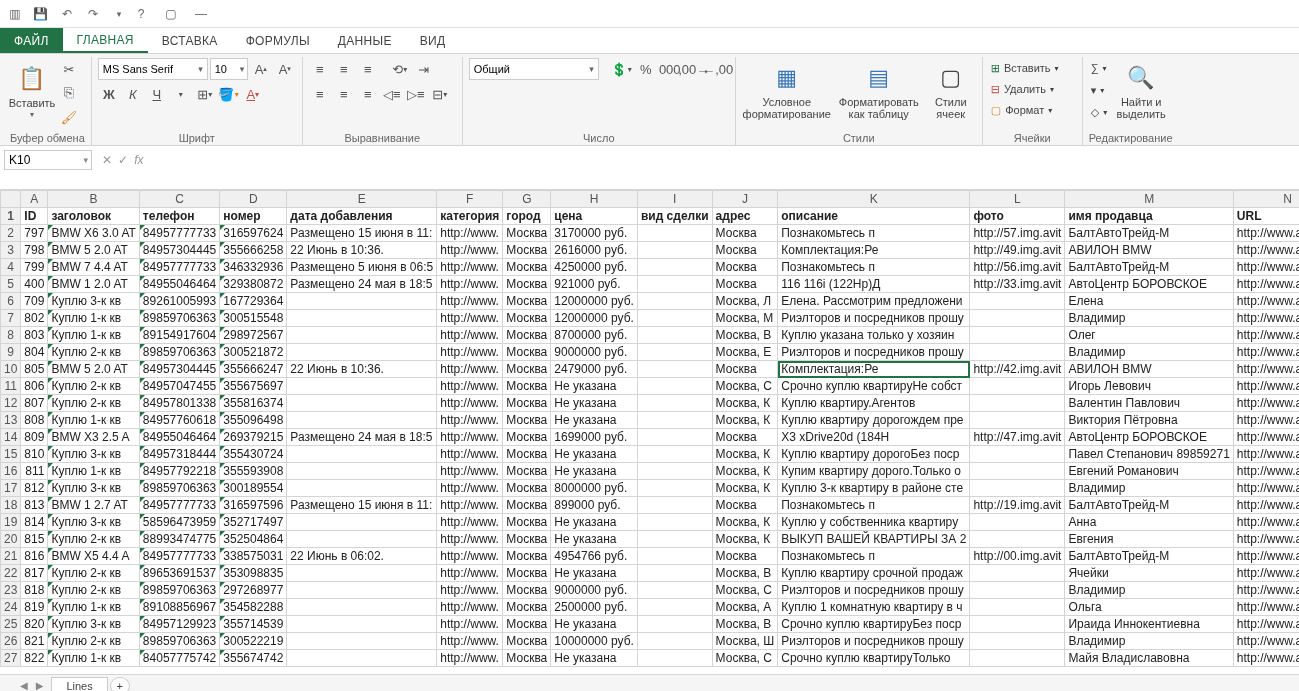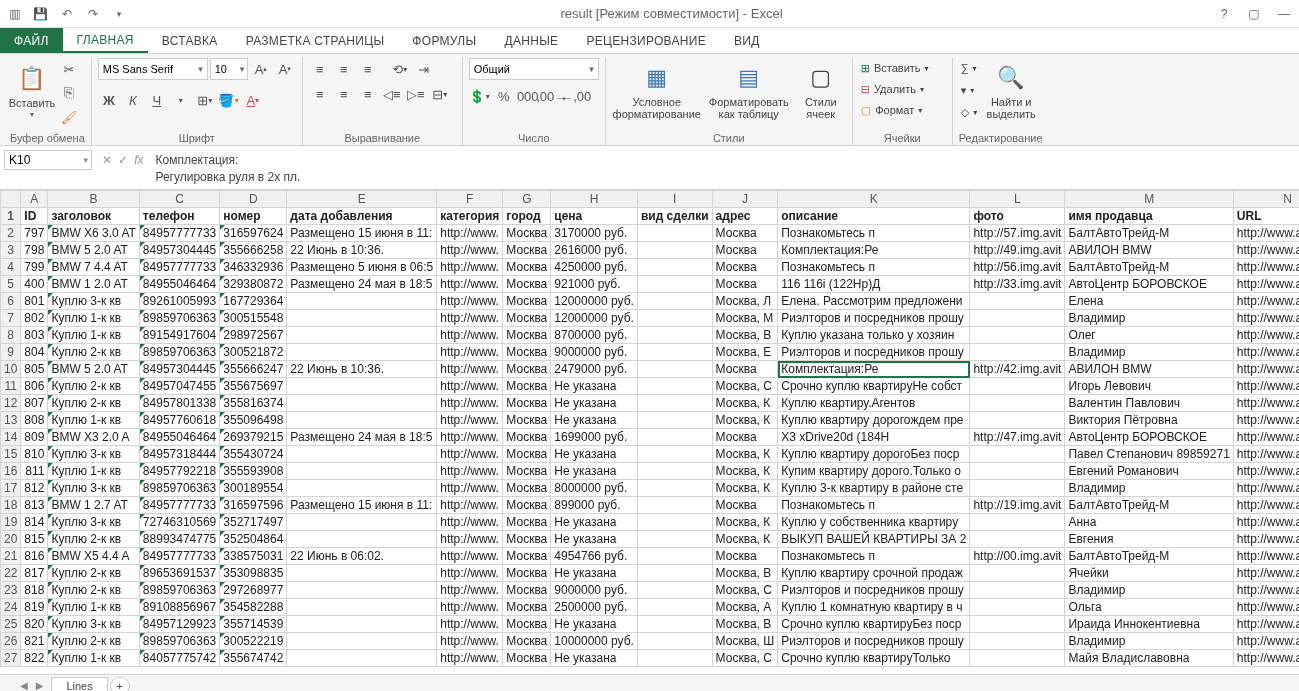--- a/index.html
+++ b/index.html
@@ -69,36 +69,33 @@
 <body>
 
 <div class="titlebar">
   <div class="left">
     <span class="qat-btn i-green">▥</span>
     <span class="qat-btn">💾</span>
     <span class="qat-btn">↶</span>
     <span class="qat-btn">↷</span>
     <span class="qat-btn" style="font-size:9px">▾</span>
   </div>
-  <div class="title">result  [Режим совместимости] - Excel</div>
   <div class="right">
     <span class="qat-btn">?</span>
     <span class="qat-btn">▢</span>
     <span class="qat-btn">—</span>
   </div>
 </div>
 
 <div class="ribbon-tabs">
   <div class="ribbon-tab file">ФАЙЛ</div>
   <div class="ribbon-tab active">ГЛАВНАЯ</div>
   <div class="ribbon-tab">ВСТАВКА</div>
-  <div class="ribbon-tab">РАЗМЕТКА СТРАНИЦЫ</div>
   <div class="ribbon-tab">ФОРМУЛЫ</div>
   <div class="ribbon-tab">ДАННЫЕ</div>
-  <div class="ribbon-tab">РЕЦЕНЗИРОВАНИЕ</div>
   <div class="ribbon-tab">ВИД</div>
 </div>
 
 <div class="ribbon">
 
   <div class="ribbon-group">
     <div class="ribbon-group-body">
       <div class="big-btn">
         <span class="icon i-orange">📋</span>
         <span class="lbl">Вставить</span>
@@ -107,21 +104,21 @@
       <div class="btn-col">
         <span class="small-btn">✂</span>
         <span class="small-btn">⎘</span>
         <span class="small-btn i-orange">🖌</span>
       </div>
     </div>
     <div class="ribbon-group-label">Буфер обмена</div>
   </div>
 
   <div class="ribbon-group" style="min-width:200px">
-    <div class="ribbon-group-body" style="flex-direction:column;gap:9px">
+    <div class="ribbon-group-body" style="flex-direction:column;gap:3px">
       <div class="btn-row">
         <div class="combo" style="width:110px">
             <input value="MS Sans Serif" style="">
             <span class="dd">▾</span>
           </div>
         <div class="combo" style="width:38px">
             <input value="10" style="">
             <span class="dd">▾</span>
           </div>
         <span class="small-btn">A<sup style="font-size:7px">▴</sup></span>
@@ -159,21 +156,21 @@
         <span class="small-btn">≡</span>
         <span class="small-btn">◁≡</span>
         <span class="small-btn">▷≡</span>
         <span class="small-btn">⊟<span style="font-size:8px">▾</span></span>
       </div>
     </div>
     <div class="ribbon-group-label">Выравнивание</div>
   </div>
 
   <div class="ribbon-group" style="min-width:140px">
-    <div class="ribbon-group-body" style="flex-direction:column;gap:5px">
+    <div class="ribbon-group-body" style="flex-direction:row;gap:12px">
       <div class="combo" style="width:130px">
           <input value="Общий" style="">
           <span class="dd">▾</span>
         </div>
       <div class="btn-row">
         <span class="small-btn">💲<span style="font-size:8px">▾</span></span>
         <span class="small-btn">%</span>
         <span class="small-btn">000</span>
         <span class="small-btn">,00→</span>
         <span class="small-btn">←,00</span>
@@ -253,22 +250,20 @@
 <div class="formula-row">
   <div class="namebox">
     <input value="K10" style="">
     <span style="font-size:9px;color:#888;padding:0 3px">▾</span>
   </div>
   <div class="fx-btns">
     <span>✕</span>
     <span>✓</span>
     <span style="font-style:italic">fx</span>
   </div>
-  <div class="formula-text" style="white-space:pre-line">Комплектация:
-Регулировка руля в 2х пл.</div>
 </div>
 
 <div class="grid-wrap">
   <table class="grid" id="grid">
       <colgroup>
         <col style="width:24px">
         <col style="width:36px">
         <col style="width:86px">
         <col style="width:86px">
         <col style="width:64px">
@@ -381,21 +376,21 @@
           <td class=" " style="">921000 руб.</td>
           <td class=" " style=""></td>
           <td class=" " style="">Москва</td>
           <td class=" " style="">116 116i (122Hp)Д</td>
           <td class=" " style="">http://33.img.avit</td>
           <td class=" " style="">АвтоЦентр БОРОВСКОЕ</td>
           <td class=" " style="">http://www.avito.ru/</td>
         </tr>
         <tr>
           <td class="rowhdr">6</td>
-          <td class=" " style="text-align:right;">801</td>
+          <td class=" " style="text-align:right;">709</td>
           <td class=" tri" style="">Куплю 3-к кв</td>
           <td class=" tri" style="">89261005993</td>
           <td class=" tri" style="">167729364</td>
           <td class=" " style=""></td>
           <td class=" " style="">http://www.</td>
           <td class=" " style="">Москва</td>
           <td class=" " style="">12000000 руб.</td>
           <td class=" " style=""></td>
           <td class=" " style="">Москва, Л</td>
           <td class=" " style="">Елена. Рассмотрим предложени</td>
@@ -518,21 +513,21 @@
           <td class=" " style=""></td>
           <td class=" " style="">Москва, К</td>
           <td class=" " style="">Куплю квартиру дорогождем пре</td>
           <td class=" " style=""></td>
           <td class=" " style="">Виктория Пётровна</td>
           <td class=" " style="">http://www.avito.ru/</td>
         </tr>
         <tr>
           <td class="rowhdr">14</td>
           <td class=" " style="text-align:right;">809</td>
-          <td class=" tri" style="">BMW X3 2.0 A</td>
+          <td class=" tri" style="">BMW X3 2.5 A</td>
           <td class=" tri" style="">84955046464</td>
           <td class=" tri" style="">269379215</td>
           <td class=" " style="">Размещено 24 мая в 18:5</td>
           <td class=" " style="">http://www.</td>
           <td class=" " style="">Москва</td>
           <td class=" " style="">1699000 руб.</td>
           <td class=" " style=""></td>
           <td class=" " style="">Москва</td>
           <td class=" " style="">X3 xDrive20d (184H</td>
           <td class=" " style="">http://47.img.avit</td>
@@ -604,21 +599,21 @@
           <td class=" " style="">Москва</td>
           <td class=" " style="">Познакомьтесь п</td>
           <td class=" " style="">http://19.img.avit</td>
           <td class=" " style="">БалтАвтоТрейд-М</td>
           <td class=" " style="">http://www.avito.ru/</td>
         </tr>
         <tr>
           <td class="rowhdr">19</td>
           <td class=" " style="text-align:right;">814</td>
           <td class=" tri" style="">Куплю 3-к кв</td>
-          <td class=" tri" style="">72746310569</td>
+          <td class=" tri" style="">58596473959</td>
           <td class=" tri" style="">352717497</td>
           <td class=" " style=""></td>
           <td class=" " style="">http://www.</td>
           <td class=" " style="">Москва</td>
           <td class=" " style="">Не указана</td>
           <td class=" " style=""></td>
           <td class=" " style="">Москва, К</td>
           <td class=" " style="">Куплю у собственника квартиру</td>
           <td class=" " style=""></td>
           <td class=" " style="">Анна</td>

